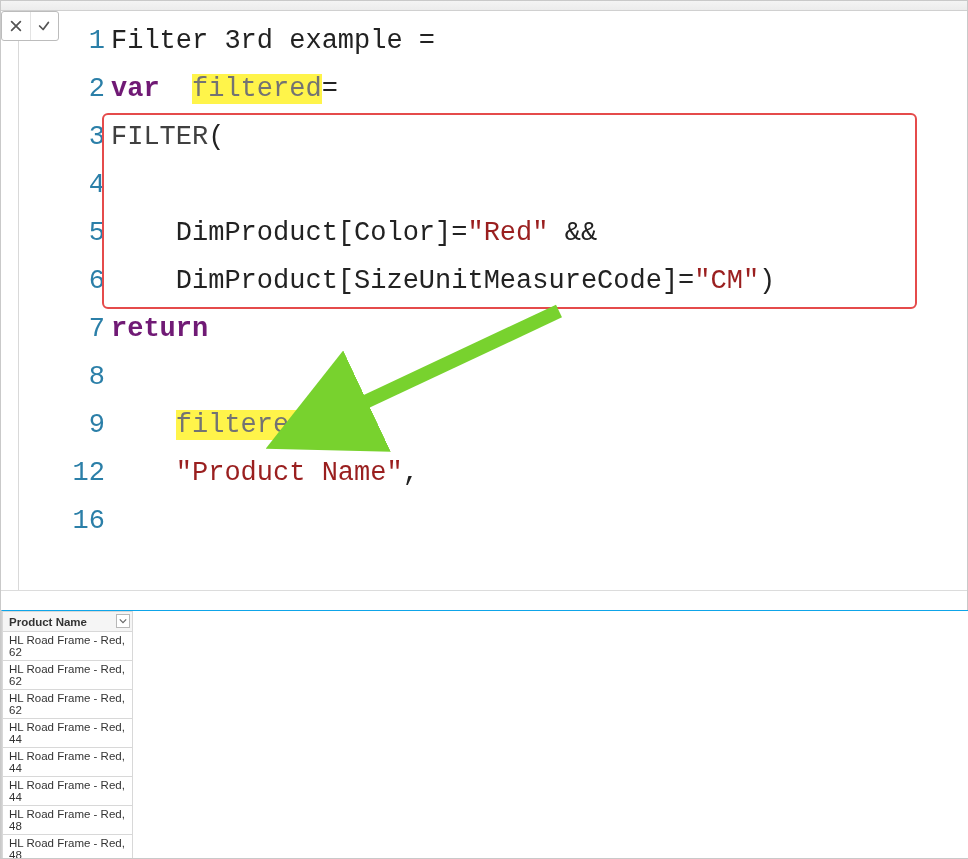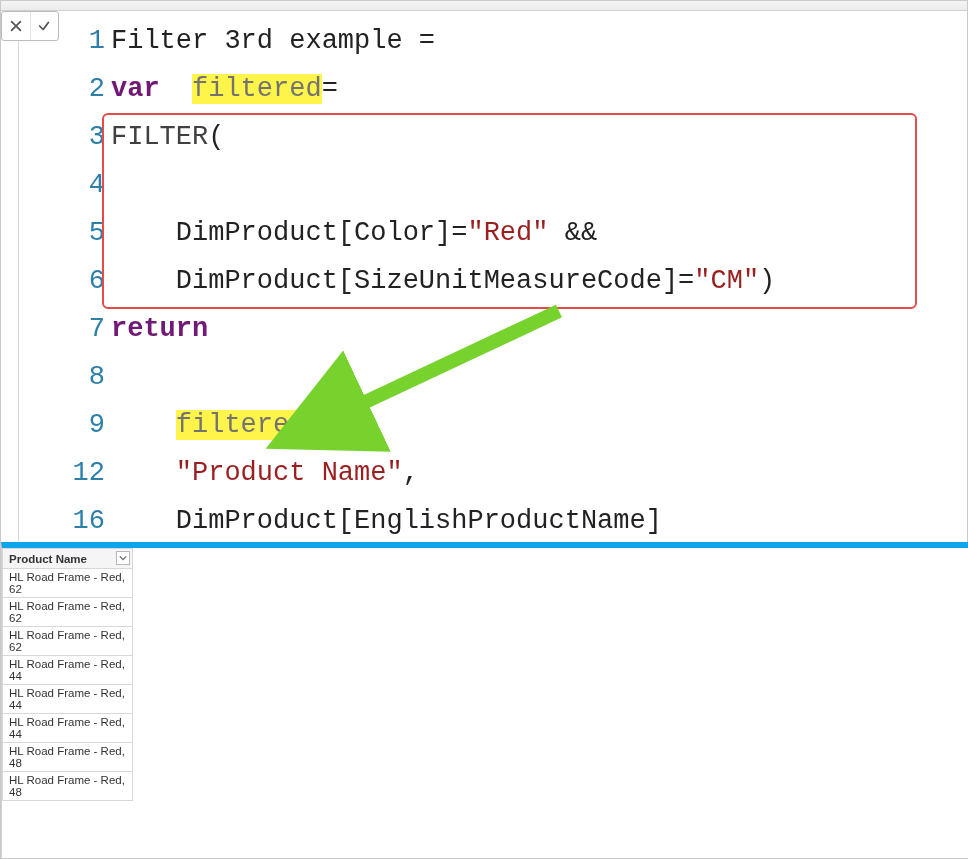--- a/index.html
+++ b/index.html
@@ -118,24 +118,24 @@
     top: 0; left: 0; width: 100%; height: 100%;
     pointer-events: none;
     z-index: 4;
   }
 
   
   .table-zone {
     position: absolute;
     left: 0; bottom: 0;
     width: 968px;
-    height: 316px;
+    height: 248px;
     background: #fff;
     border-left: 1px solid #cfcfcf;
-    border-top: 6px solid #0ea5e9;
+    border-top: 1px solid #0ea5e9;
     overflow: hidden;
   }
   table.result {
     border-collapse: collapse;
     font-size: 11.5px;
     color: #333;
   }
   table.result th, table.result td {
     border: 1px solid #d8d8d8;
     padding: 2px 6px;
@@ -228,21 +228,21 @@
           <span class="code"><span class="tok-text">    </span><span class="tok-var">filtered</span><span class="tok-punc">,</span></span>
         </div>
 
         <div class="line">
           <span class="ln">12</span>
           <span class="code"><span class="tok-text">    </span><span class="tok-str">"Product Name"</span><span class="tok-punc">,</span></span>
         </div>
 
         <div class="line">
           <span class="ln">16</span>
-          <span class="code"><span class="tok-text">    </span><span class="tok-text">DimProduct[EnglishProductName]</span></span>
+          <span class="code"><span class="tok-text">    </span></span>
         </div>
 
 
       </div>
 
       <div class="red-box" style="left:83px; top:102px; width:815px; height:196px;"></div>
 
       <svg class="arrow-layer">
         <defs>
           <marker id="arrowhead" markerWidth="8" markerHeight="8" refX="3" refY="4" orient="auto">

